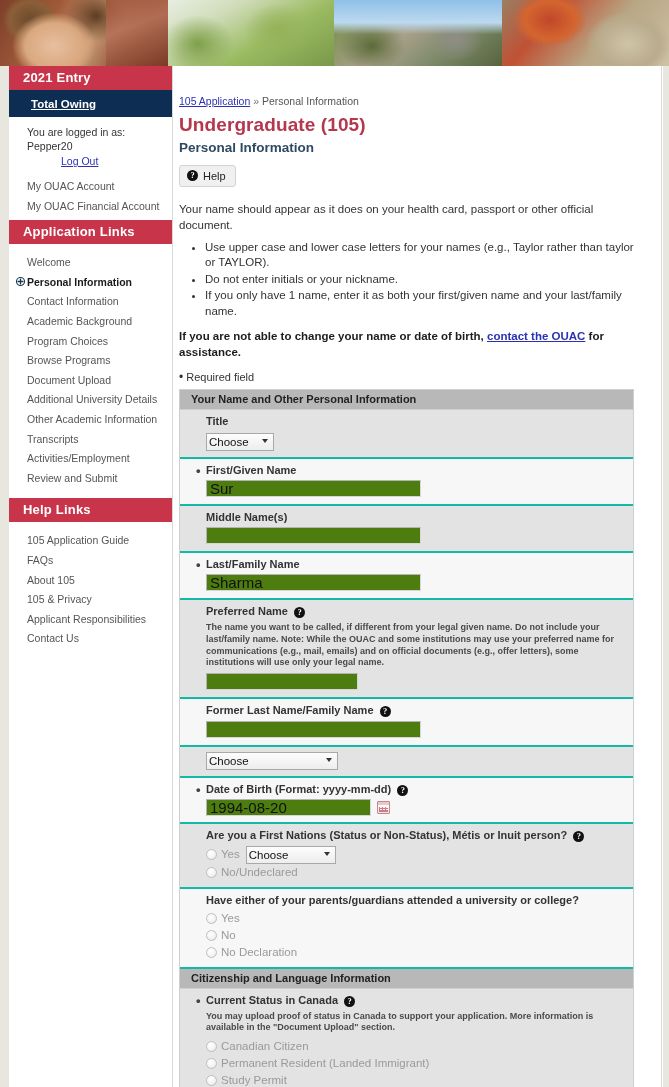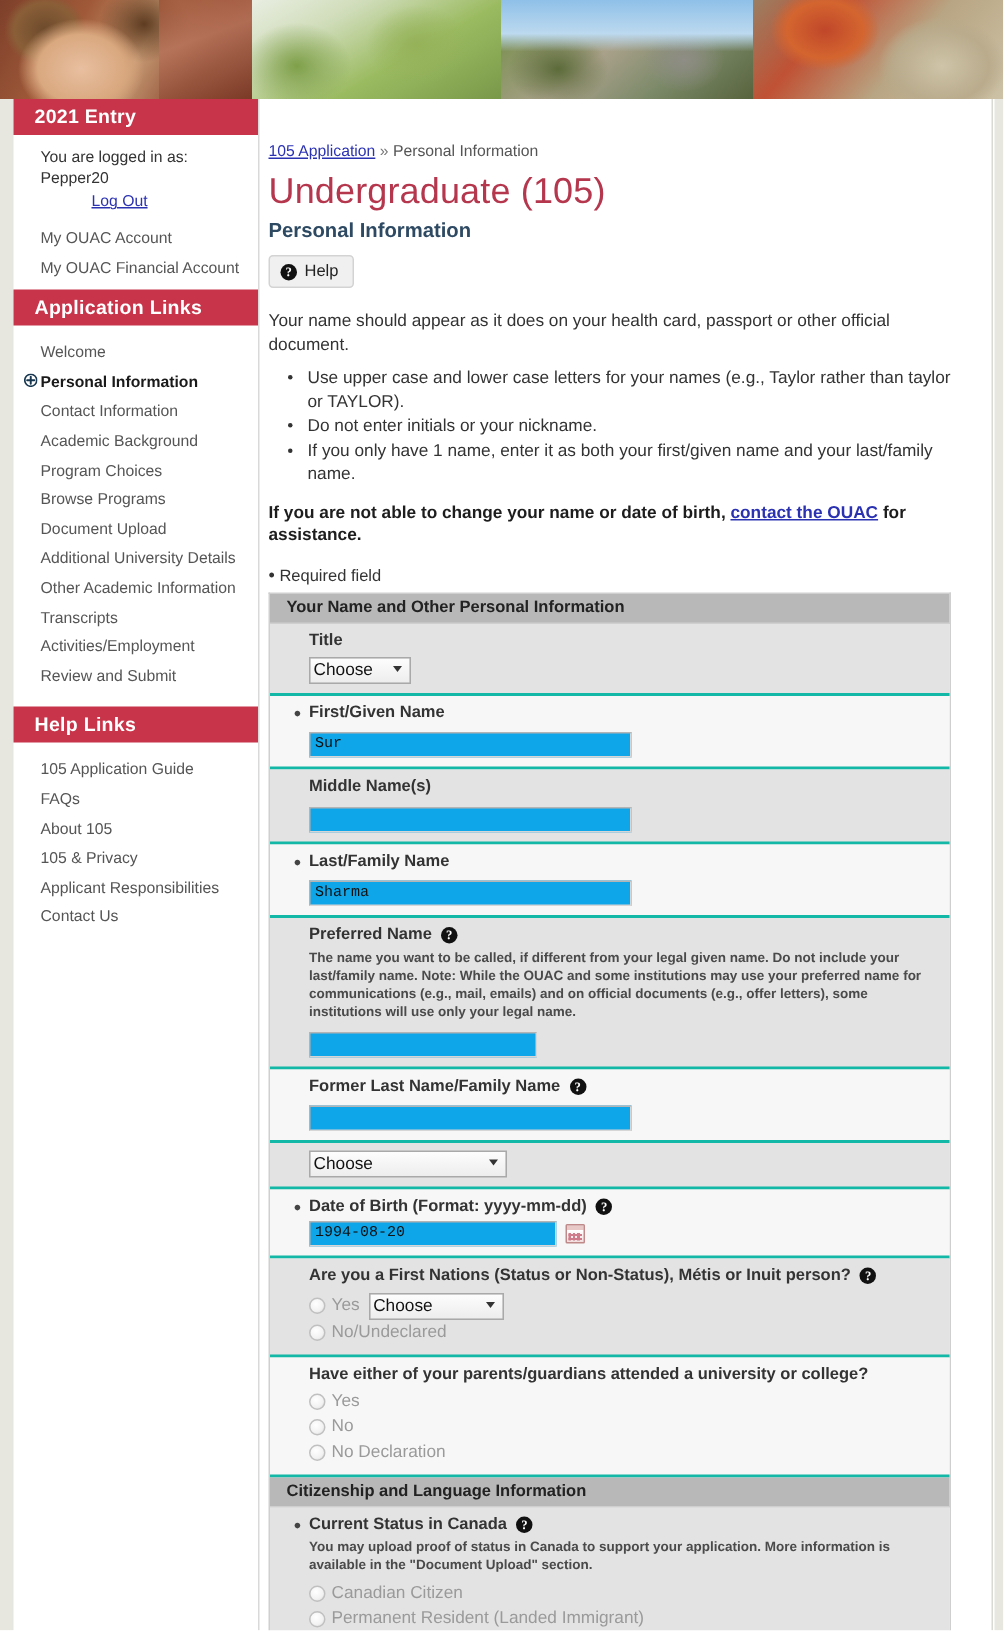--- a/index.html
+++ b/index.html
@@ -132,23 +132,23 @@
   .breadcrumb {
     font-size: 10.5px;
     color: #555555;
     padding: 4px 0 1px 0;
     margin-top: 20px;
   }
   .breadcrumb a { color: #2b32b2; text-decoration: underline; }
   .breadcrumb .sep { color: #777; }
 
   h1.title {
-    font-size: 24px;
+    font-size: 19px;
     color: #b5374e;
-    font-weight: normal;
+    font-weight: bold;
     margin: 6px 0 4px 0;
     letter-spacing: .1px;
   }
   h2.subtitle {
     font-size: 13.5px;
     color: #2e4a63;
     font-weight: bold;
     margin: 0 0 9px 0;
   }
   .help-btn {
@@ -238,23 +238,23 @@
     color: #4a4a4a;
     line-height: 1.32;
     margin: 0 0 4px 0;
     max-width: 415px;
   }
   input.txt {
     height: 17px;
     border: 1px solid #b4b4b4;
     border-right-color: #d6d6d6;
     border-bottom-color: #d6d6d6;
-    background: #0ea5e9;
-    font-family: Liberation Mono, monospace;
-    font-size: 10px;
+    background: #4d7c0f;
+    font-family: Liberation Sans, sans-serif;
+    font-size: 15px;
     color: #111111;
     padding: 1px 3px;
     outline: none;
   }
   .w215 { width: 215px; }
   .w165 { width: 165px; }
   .w152 { width: 152px; }
   select.sel {
     height: 18px;
     border: 1px solid #a9a9a9;
@@ -338,20 +338,23 @@
 
   <div class="banner">
     <div class="banner-pane bp1"></div>
     <div class="banner-pane bp2"></div>
     <div class="banner-pane bp3"></div>
     <div class="banner-pane bp4"></div>
   </div>
 
   <div class="sidebar">
     <div class="side-bar-red">2021 Entry</div>
+    <div class="side-bar-navy">
+      <a href="#">Total Owing</a>
+    </div>
 
     <div class="loginblock">
       <div>You are logged in as:</div>
       <div>Pepper20</div>
       <a class="logout" href="#">Log Out</a>
     </div>
 
     <div class="sidelinks" style="padding-top:6px;padding-bottom:4px;">
       <a class="sidelink" href="#">My OUAC Account</a>
       <a class="sidelink" href="#">My OUAC Financial Account</a>

